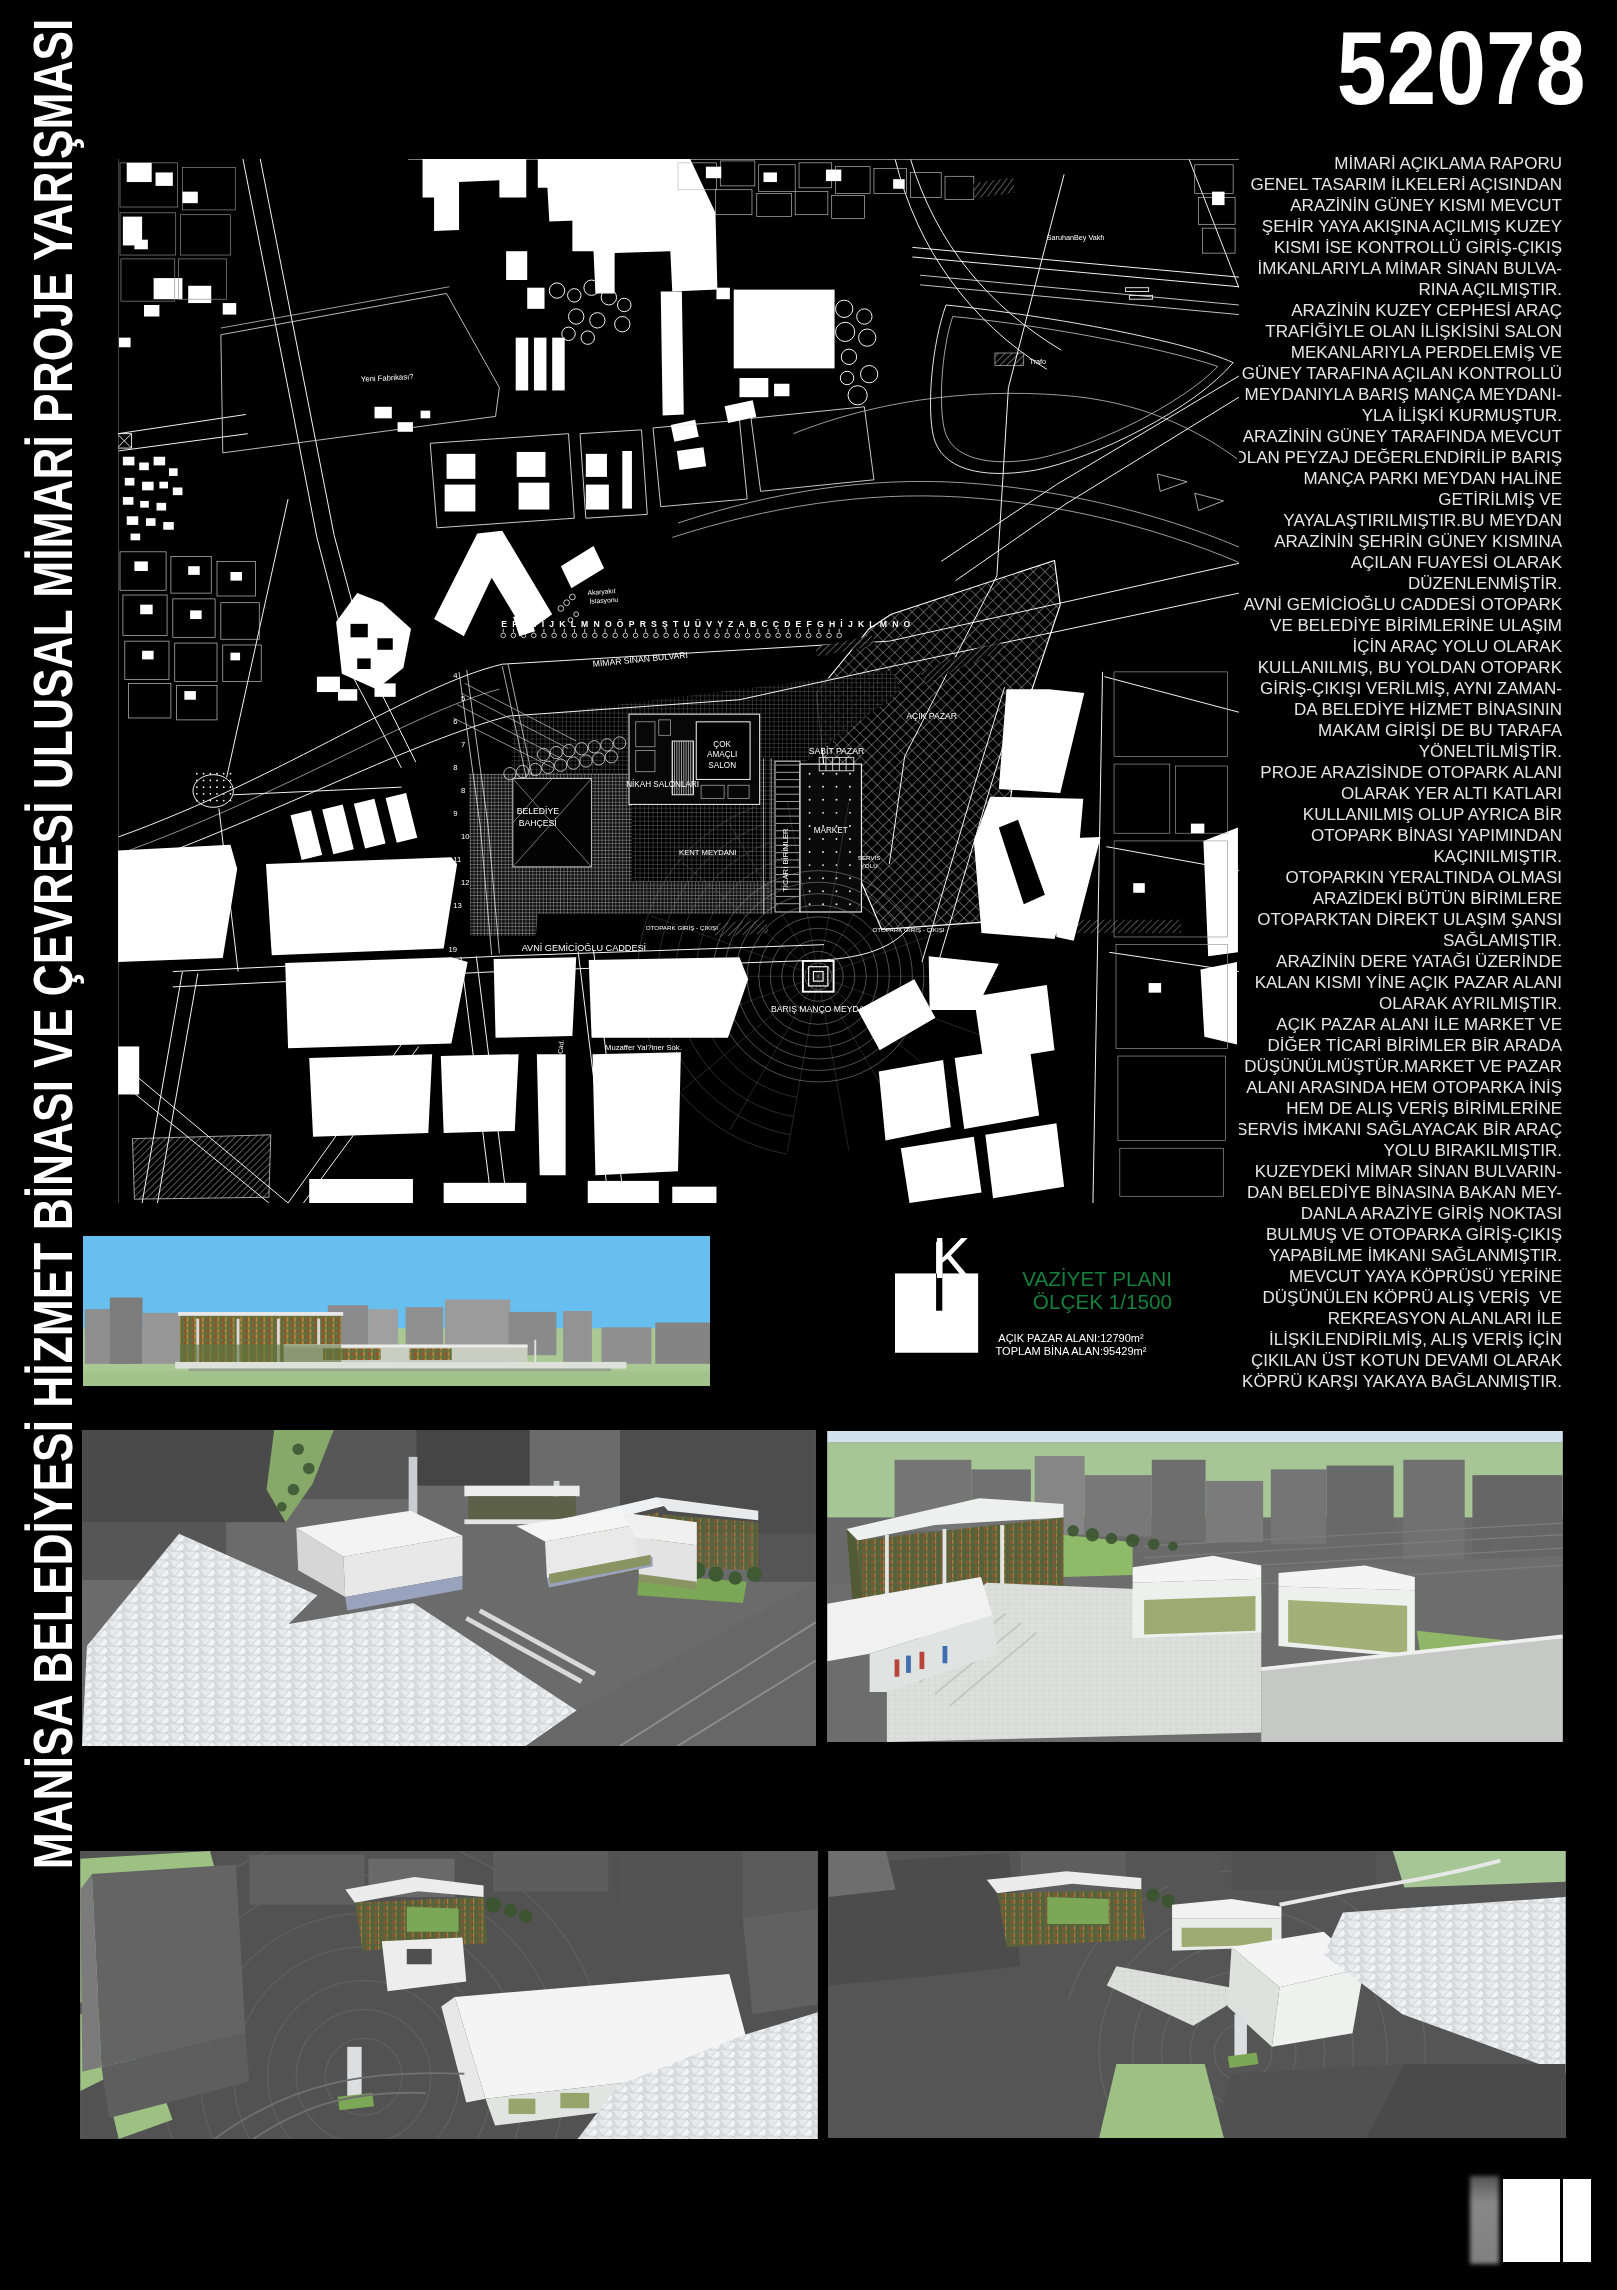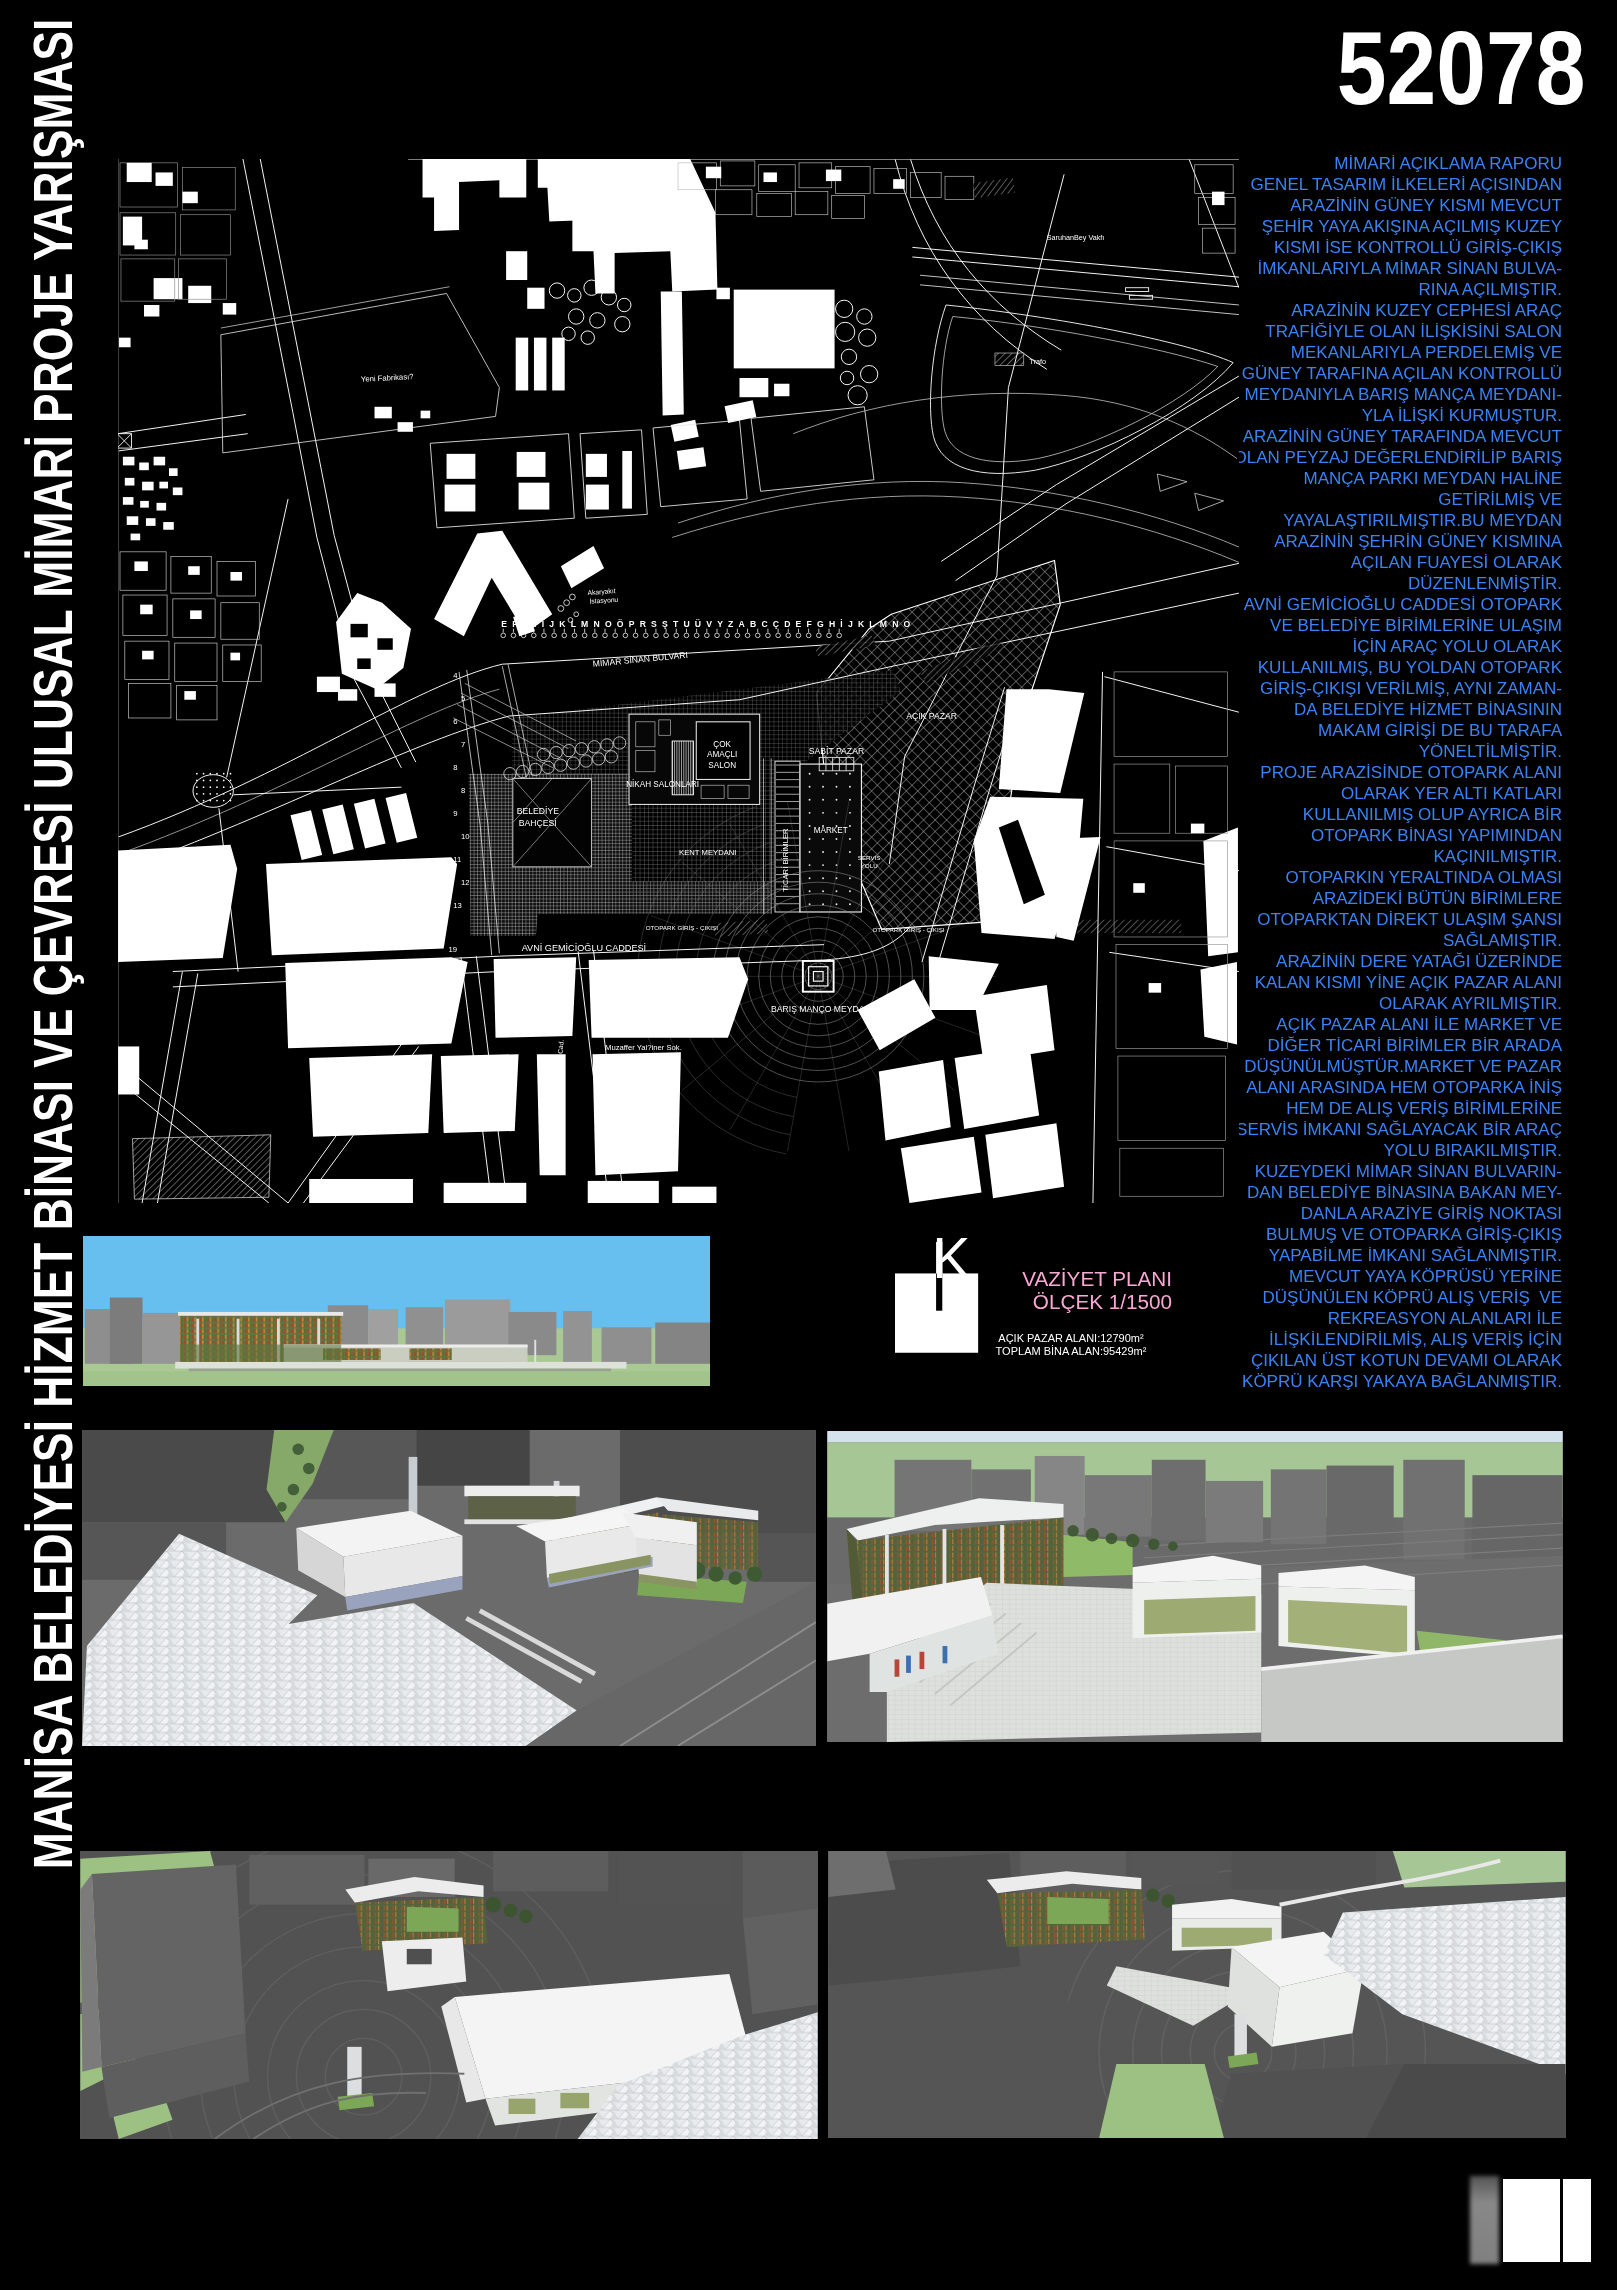--- a/index.html
+++ b/index.html
@@ -5,23 +5,23 @@
   html,body{margin:0;padding:0;background:#000;}
   #page{position:relative;width:1618px;height:2290px;background:#000;overflow:hidden;
         font-family:"Liberation Sans",sans-serif;}
   .abs{position:absolute;}
   #vtitle{position:absolute;left:52px;top:944px;width:0;height:0;color:#fff;
      white-space:nowrap;font-size:56px;font-weight:bold;}
   #vtitle span{display:inline-block;transform:translate(-50%,-50%) rotate(-90deg) scaleX(0.792);
      transform-origin:center;}
   #num{position:absolute;right:33px;top:9.6px;color:#fff;font-size:103px;font-weight:bold;
      transform:scaleX(0.868);transform-origin:100% 0;}
-  #rcol{position:absolute;right:56px;top:153px;width:384px;color:#3b82f6;
+  #rcol{position:absolute;right:56px;top:153px;width:384px;color:#e5e5e5;
      font-size:17px;line-height:21px;text-align:right;white-space:pre;}
-  #vaz{position:absolute;left:961px;top:1268px;width:211px;color:#f9a8d4;font-size:20.7px;
+  #vaz{position:absolute;left:961px;top:1268px;width:211px;color:#15803d;font-size:20.7px;
      line-height:22.6px;text-align:right;white-space:nowrap;}
   #vaz2{position:absolute;left:970px;top:1332px;width:202px;color:#fff;font-size:11px;
      line-height:13px;text-align:center;white-space:nowrap;}
 </style>
 </head>
 <body>
 <div id="page">
 
   <div id="vtitle"><span>MANİSA BELEDİYESİ HİZMET BİNASI VE ÇEVRESİ ULUSAL MİMARİ PROJE YARIŞMASI</span></div>
 

